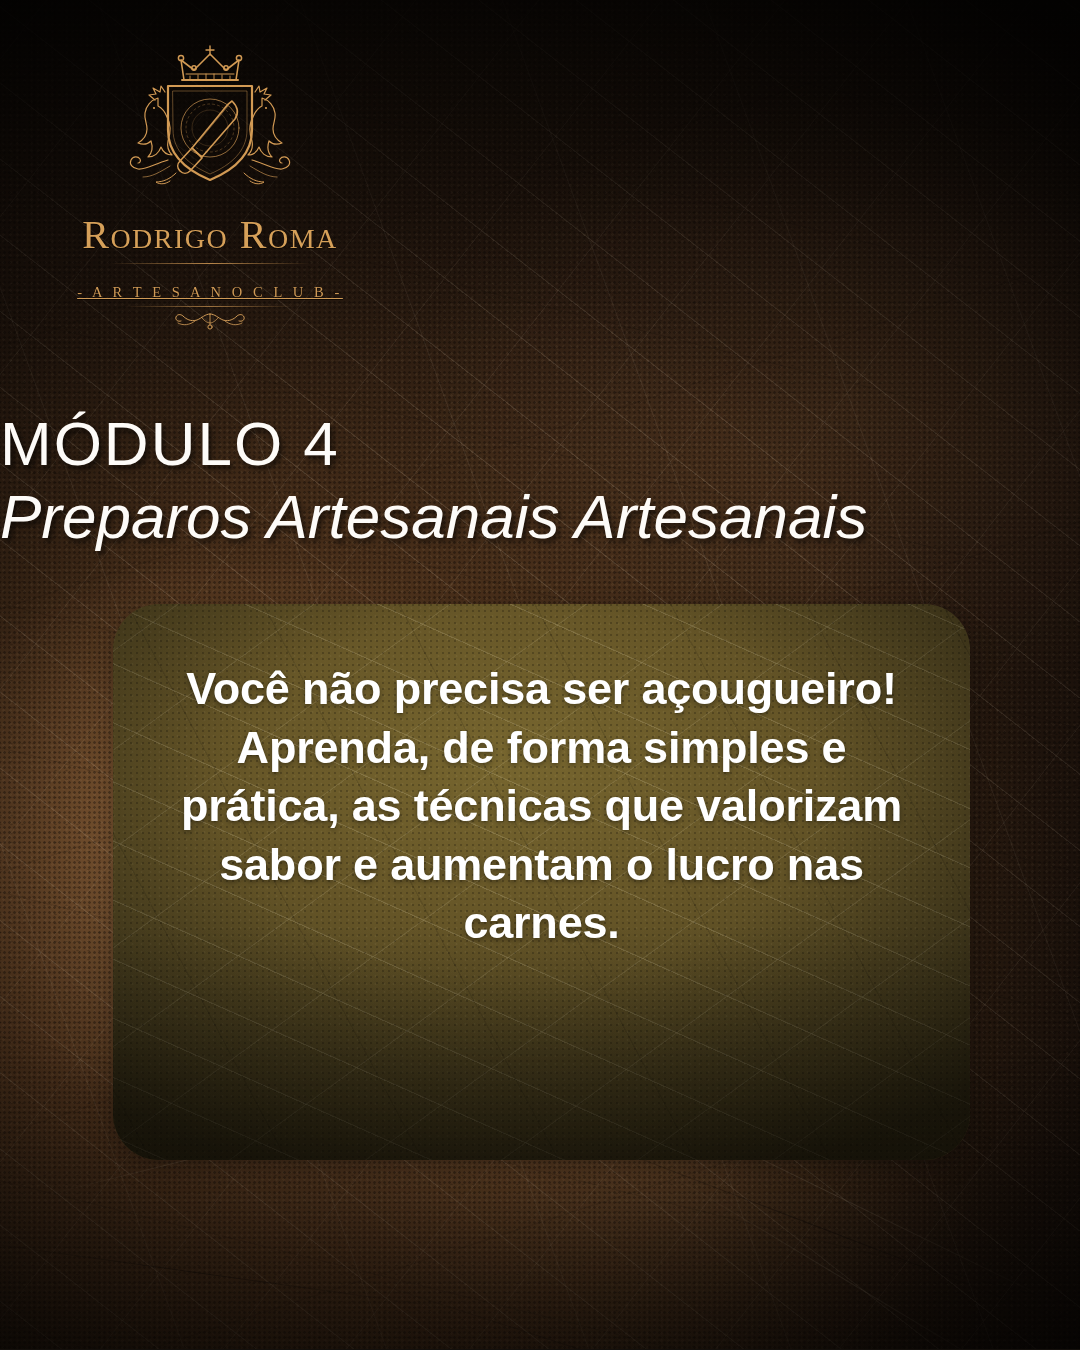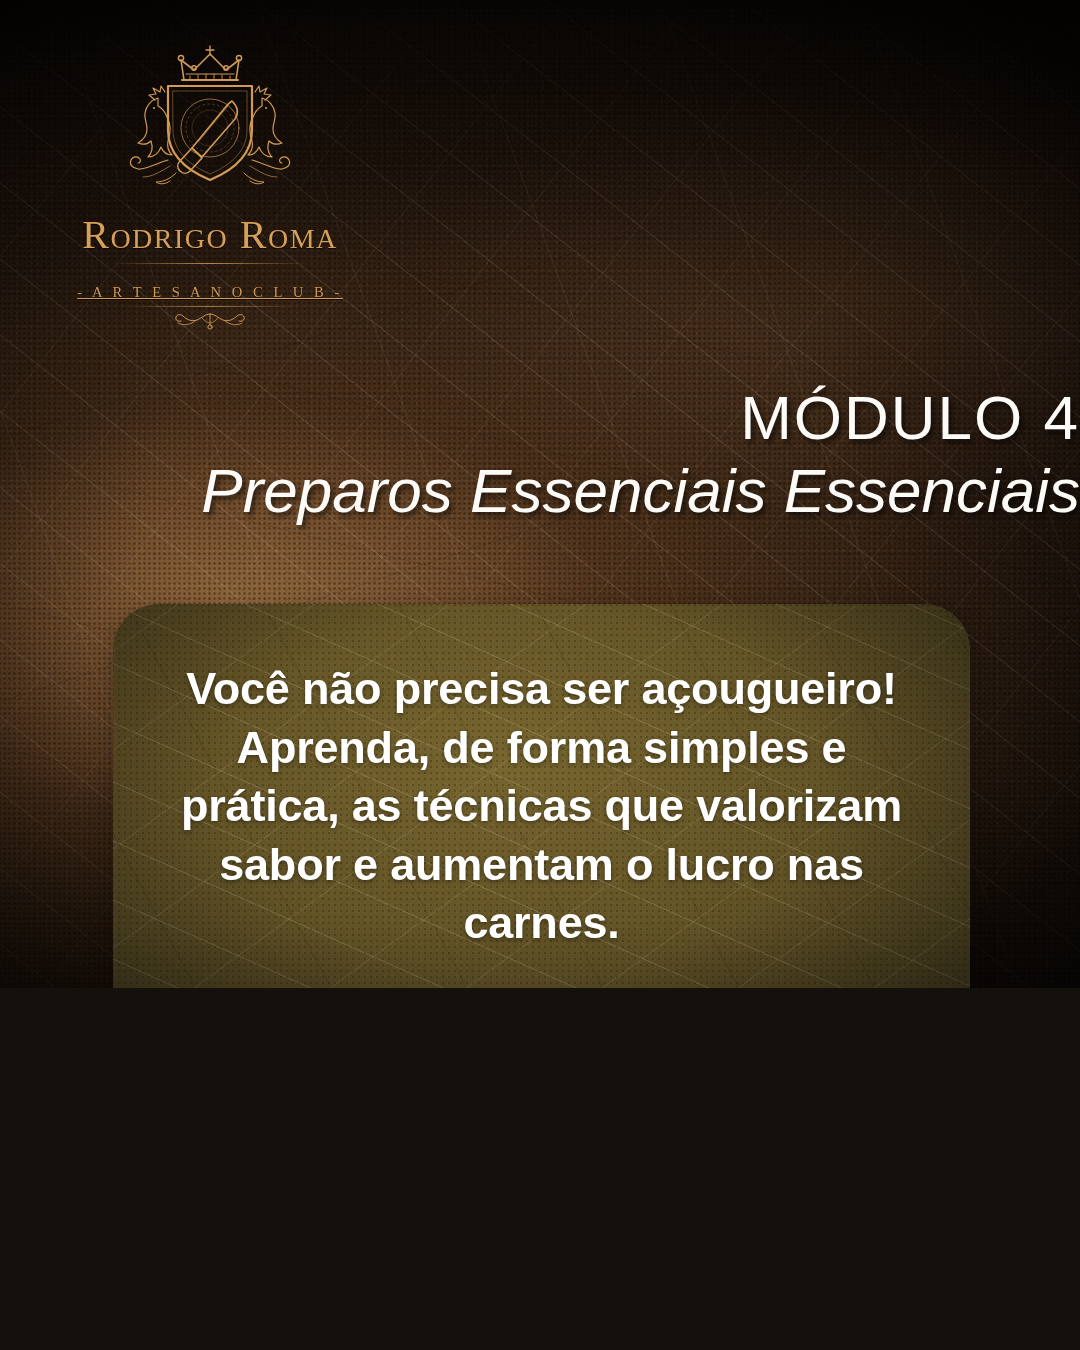--- a/index.html
+++ b/index.html
@@ -2,21 +2,21 @@
 <html lang="pt-BR"><head>
 <meta charset="utf-8">
 <title>Módulo 4 — Preparos Artesanais Essenciais</title>
 <style>
   html,body{margin:0;padding:0;background:#14100c;}
   *{box-sizing:border-box;}
 
   .canvas{
     position:relative;
     width:1080px;
-    height:988px;
+    height:1349px;
     overflow:hidden;
     background:#3a291c;
     font-family:"Liberation Sans", sans-serif;
     -webkit-font-smoothing:antialiased;
   }
 
   
   .bg-base{
     position:absolute; inset:0;
     background:
@@ -123,22 +123,22 @@
   }
   .rule2{
     width:170px; height:1px; margin:5px auto 0;
     background:linear-gradient(90deg, rgba(210,154,84,0), rgba(210,154,84,.7), rgba(210,154,84,0));
   }
   .flourish{ width:120px; height:26px; margin:1px auto 0; display:block; }
 
   
   .titles{
     position:absolute;
-    left:0; right:0; top:383px;
-    text-align:right;
+    left:0; right:0; top:409px;
+    text-align:left;
     color:#fdfbf8;
   }
   .t-module{
     font-size:62px;
     font-weight:300;
     letter-spacing:2px;
     line-height:1.12;
     text-shadow:3px 4px 5px rgba(0,0,0,.55);
   }
   .t-sub{
@@ -276,21 +276,21 @@
       <path d="M45 13 c-5 4 -12 5 -17 2" opacity=".8"></path>
       <path d="M75 13 c5 4 12 5 17 2" opacity=".8"></path>
       <path d="M60 6 v11" stroke-width=".9"></path>
       <circle cx="60" cy="19" r="2.1"></circle>
       <path d="M52 10 c3 3 5 5 8 5 c3 0 5 -2 8 -5" opacity=".7"></path>
     </svg>
   </div>
 
   <div class="titles">
     <div class="t-module">MÓDULO 4</div>
-    <div class="t-sub">Preparos Essenciais Essenciais</div>
+    <div class="t-sub">Preparos Artesanais Artesanais</div>
   </div>
 
   <div class="panel">
     <div class="panel-grain"></div>
     <div class="panel-scratch"></div>
     <div class="panel-vig"></div>
     <div class="panel-text">Você não precisa ser açougueiro! Aprenda, de forma simples e prática, as técnicas que valorizam sabor e aumentam o lucro nas carnes.</div>
   </div>
 
 </div>

